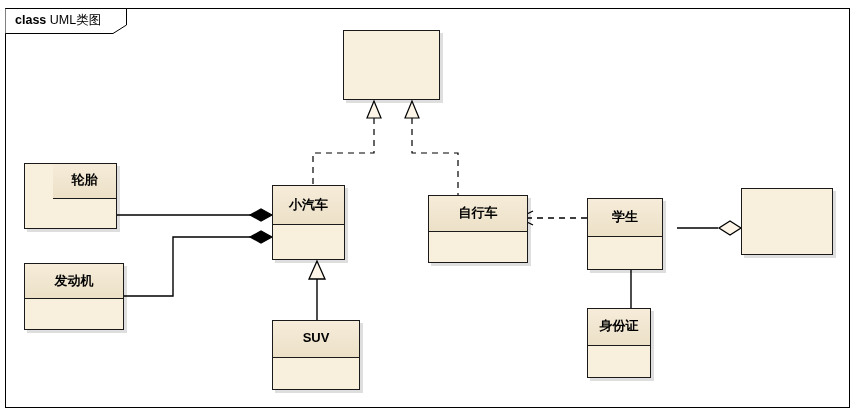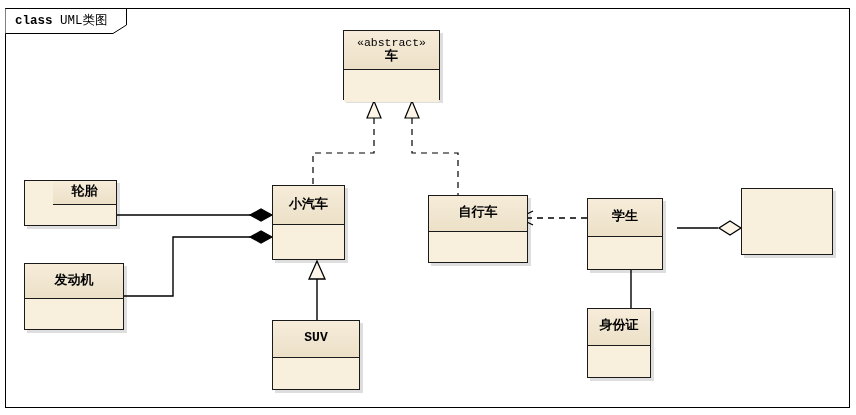--- a/index.html
+++ b/index.html
@@ -8,21 +8,20 @@
   }
   body {
     font-family: "Liberation Sans", "DejaVu Sans", sans-serif;
   }
   #canvas {
     position: relative;
     width: 856px;
     height: 415px;
     background: #ffffff;
     overflow: hidden;
-    font-family: Liberation Mono, monospace;
   }
   
   #frame {
     position: absolute;
     left: 5px; top: 8px;
     width: 845px; height: 400px;
     border: 1px solid #000;
     box-sizing: border-box;
     background: #fff;
   }
@@ -136,28 +135,24 @@
       <polygon points="741,228 730,221 719,228 730,235" fill="#fdf6e8" stroke="#000000" stroke-width="1.3"></polygon>
     </g>
 
     <g>
       <line x1="631" y1="262" x2="631" y2="308" stroke="#000000" stroke-width="1.4"></line>
     </g>
 
   </svg>
 
   <div class="uml-class" style="left:343px; top:30px; width:97px; height:70px;">
-    <div class="uml-head tall">
-      <div class="uml-stereotype">«abstract»</div>
-      <div class="uml-name">车</div>
-    </div>
-    <div class="uml-body"></div>
-  </div>
-
-  <div class="uml-class" style="left:24px; top:180px; width:93px; height:46px;padding-left:28px;">
+    <div class="uml-body"></div>
+  </div>
+
+  <div class="uml-class" style="left:24px; top:163px; width:93px; height:66px;padding-left:28px;">
     <div class="uml-head">
       <div class="uml-name">轮胎</div>
     </div>
     <div class="uml-body"></div>
   </div>
 
   <div class="uml-class" style="left:24px; top:263px; width:100px; height:67px;">
     <div class="uml-head">
       <div class="uml-name">发动机</div>
     </div>

